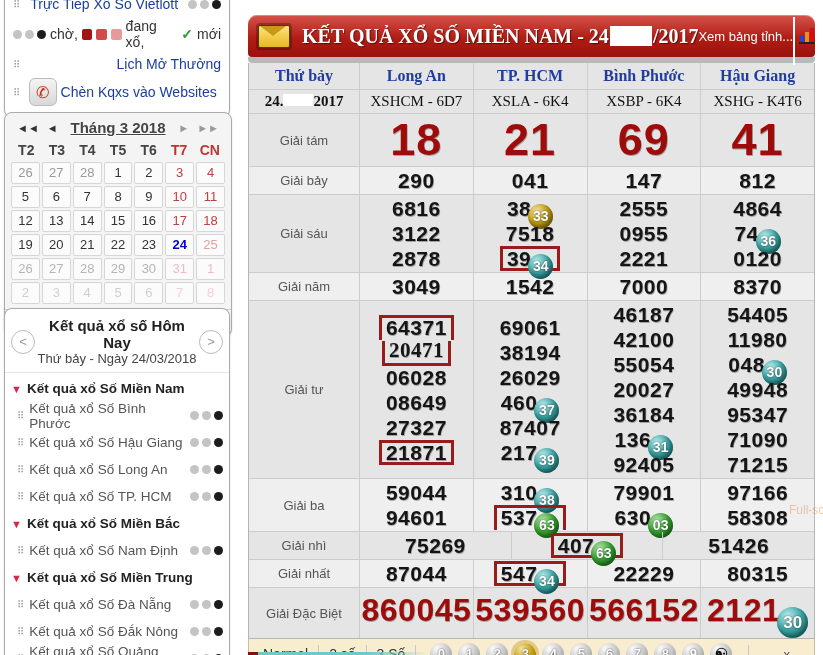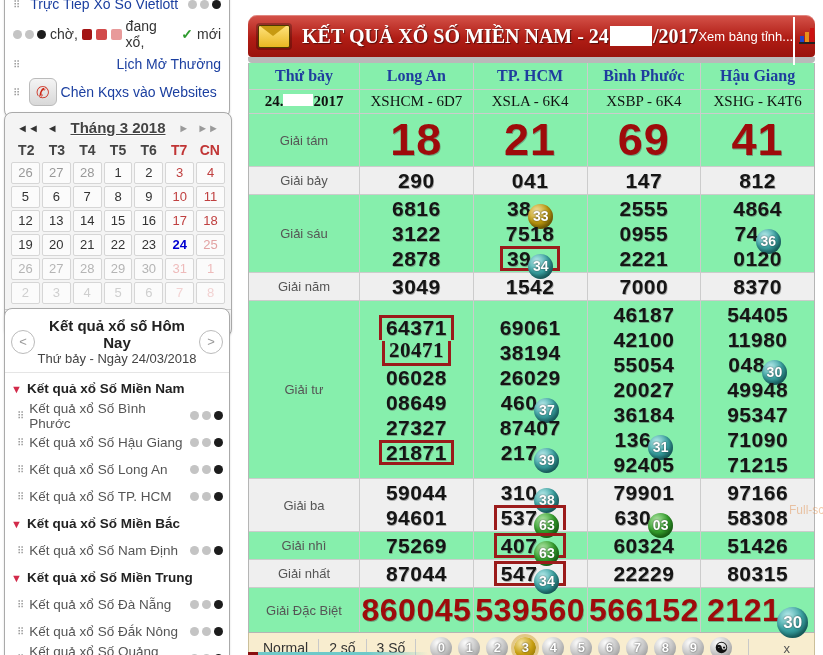--- a/index.html
+++ b/index.html
@@ -67,41 +67,41 @@
   .env:after{content:"";position:absolute;left:1px;top:0;border-left:13px solid transparent;
        border-right:13px solid transparent;border-top:10px solid #c79a12;}
   .redbar .title{color:#fff;font-family:"Liberation Serif",serif;font-weight:bold;font-size:20px;
        margin-left:12px;text-shadow:1px 1px 1px rgba(0,0,0,.5);white-space:nowrap;}
   .patch{display:inline-block;background:#fff;width:42px;height:20px;vertical-align:-3px;margin:0 1px;}
   .seelink{color:#fff;font-size:13px;margin-left:auto;cursor:pointer;white-space:nowrap;}
   .charticon{display:inline-flex;align-items:flex-end;gap:1px;margin-left:6px;border-bottom:2px solid #222;padding:0 1px;}
   .charticon i{display:block;width:4px;}
   .vline{position:absolute;right:20px;top:2px;bottom:-8px;width:2px;background:#fff;}
   
-  .rtable{border:1px solid #b5b5b5;border-top:none;background:#86efac;}
+  .rtable{border:1px solid #b5b5b5;border-top:none;background:#e5e5e5;}
   .trow{display:flex;border-top:1px solid #ccc;align-items:stretch;}
   .trow:first-child{border-top:none;}
   .tcell{border-left:1px solid #ccc;flex:1;text-align:center;}
   .tcell:first-child{border-left:none;flex:none;width:110px;}
   .hrow .tcell{font-family:"Liberation Serif",serif;font-weight:bold;color:#1f3d9e;font-size:16px;padding:4px 0;}
   .drow .tcell{font-family:"Liberation Serif",serif;color:#111;font-size:15px;padding:3px 0;}
   .drow .datecell{font-weight:bold;}
   .dpatch{display:inline-block;background:#fff;width:30px;height:12px;}
   .prow{display:flex;border-top:1px solid #ccc;}
   .prow.shade{background:#efefef;}
   .plabel{flex:none;width:110px;display:flex;align-items:center;justify-content:center;
           color:#555;font-size:13px;}
   .pcell{flex:1;border-left:1px solid #ccc;text-align:center;display:flex;flex-direction:column;
          justify-content:center;padding:1px 0;}
   .line{height:25px;line-height:25px;}
   .num{font-weight:bold;color:#151515;font-size:21px;letter-spacing:.5px;display:inline-block;
        text-shadow:.7px .7px 0 rgba(80,80,80,.45);}
   .sz-xl .line{height:50px;line-height:50px;}
   .sz-xl .num{font-size:45px;color:#9e0b0b;letter-spacing:1px;}
-  .sz-lg .line{height:42px;line-height:42px;}
+  .sz-lg .line{height:48px;line-height:42px;}
   .sz-lg .num{font-size:32px;color:#9e0b0b;}
   .ball{display:inline-block;width:25px;height:25px;border-radius:50%;text-align:center;line-height:25px;
         font-size:14px;font-weight:bold;color:#fff;vertical-align:-5px;margin-left:-3px;letter-spacing:0;
         text-shadow:0 0 2px rgba(0,0,0,.7);box-shadow:inset -2px -3px 4px rgba(0,0,0,.35);}
   .ball.teal{background:radial-gradient(circle at 35% 28%,#b8ecec,#3aa2a2 48%,#0d6565);}
   .ball.gold{background:radial-gradient(circle at 35% 28%,#f4e1a0,#bf9a10 48%,#7c6300);}
   .ball.green{background:radial-gradient(circle at 35% 28%,#b0e4a6,#35a22d 48%,#136d10);}
   .sz-lg .ball{width:31px;height:31px;line-height:31px;font-size:17px;vertical-align:-7px;}
   .boxed{border:3px solid #9b1b1b;padding:0 4px;box-sizing:border-box;height:25px;line-height:19px;}
   .boxed.start{border-bottom:none;}
@@ -500,23 +500,20 @@
         </div>
         <div class="prow sz-md">
           <div class="plabel">Giải nhì</div>
           <div class="pcell">
             <div class="line"><span class="num">75269</span></div>
           </div>
           <div class="pcell">
             <div class="line"><span class="num boxed">407<span class="ball green">63</span></span></div>
           </div>
           <div class="pcell">
-            <div class="line"><span class="num">60324</span></div>
-          </div>
-          <div class="pcell">
             <div class="line"><span class="num">51426</span></div>
           </div>
         </div>
         <div class="prow sz-md shade">
           <div class="plabel">Giải nhất</div>
           <div class="pcell">
             <div class="line"><span class="num">87044</span></div>
           </div>
           <div class="pcell">
             <div class="line"><span class="num boxed">547<span class="ball teal">34</span></span></div>

